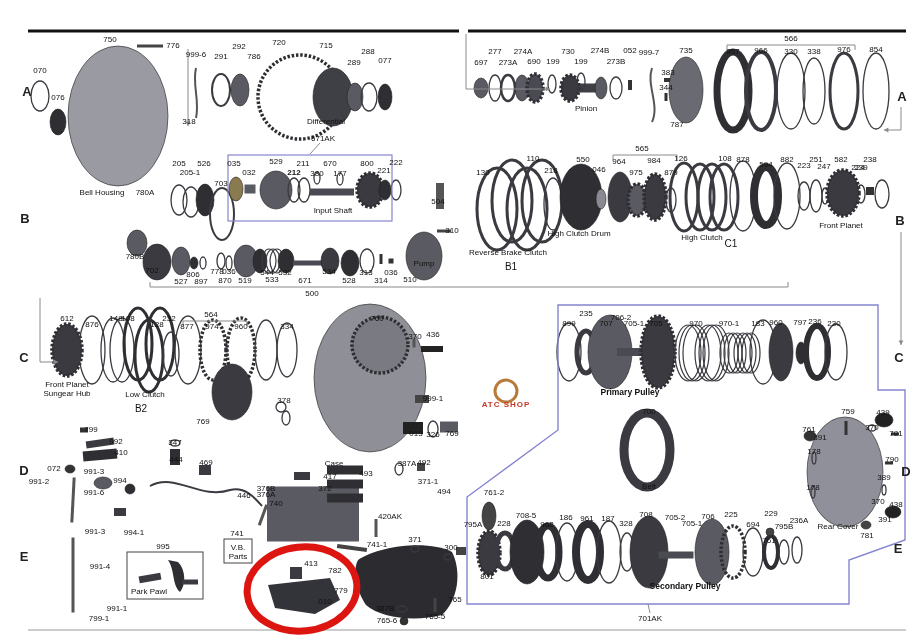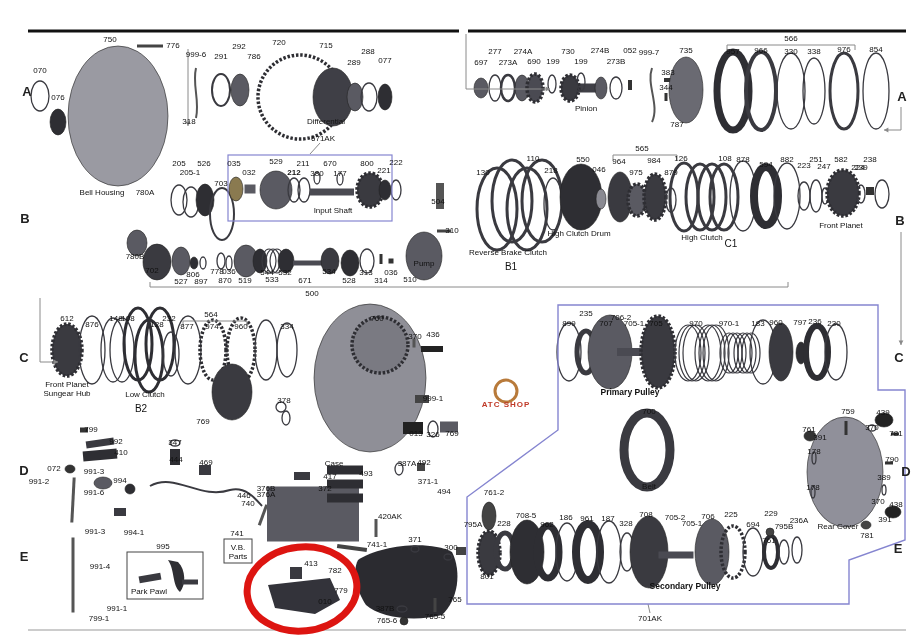--- a/index.html
+++ b/index.html
@@ -384,21 +384,21 @@
       <div class="lbl " style="left: 94px; top: 472px;">991-3</div>
       <div class="lbl " style="left: 39px; top: 482px;">991-2</div>
       <div class="lbl " style="left: 94px; top: 493px;">991-6</div>
       <div class="lbl " style="left: 120px; top: 481px;">994</div>
       <div class="lbl " style="left: 95px; top: 532px;">991-3</div>
       <div class="lbl " style="left: 134px; top: 533px;">994-1</div>
       <div class="lbl " style="left: 175px; top: 443px;">347</div>
       <div class="lbl " style="left: 176px; top: 460px;">444</div>
       <div class="lbl " style="left: 206px; top: 463px;">469</div>
       <div class="lbl " style="left: 244px; top: 496px;">446</div>
-      <div class="lbl " style="left: 248px; top: 504px;">740</div>
+      <div class="lbl " style="left: 276px; top: 504px;">740</div>
       <div class="lbl " style="left: 266px; top: 489px;">376B</div>
       <div class="lbl " style="left: 266px; top: 495px;">376A</div>
       <div class="lbl " style="left: 330px; top: 477px;">417</div>
       <div class="lbl " style="left: 325px; top: 489px;">372</div>
       <div class="lbl " style="left: 366px; top: 474px;">493</div>
       <div class="lbl " style="left: 428px; top: 482px;">371-1</div>
       <div class="lbl " style="left: 444px; top: 492px;">494</div>
       <div class="lbl " style="left: 390px; top: 517px;">420AK</div>
       <div class="lbl " style="left: 237px; top: 534px;">741</div>
       <div class="lbl " style="left: 163px; top: 547px;">995</div>

